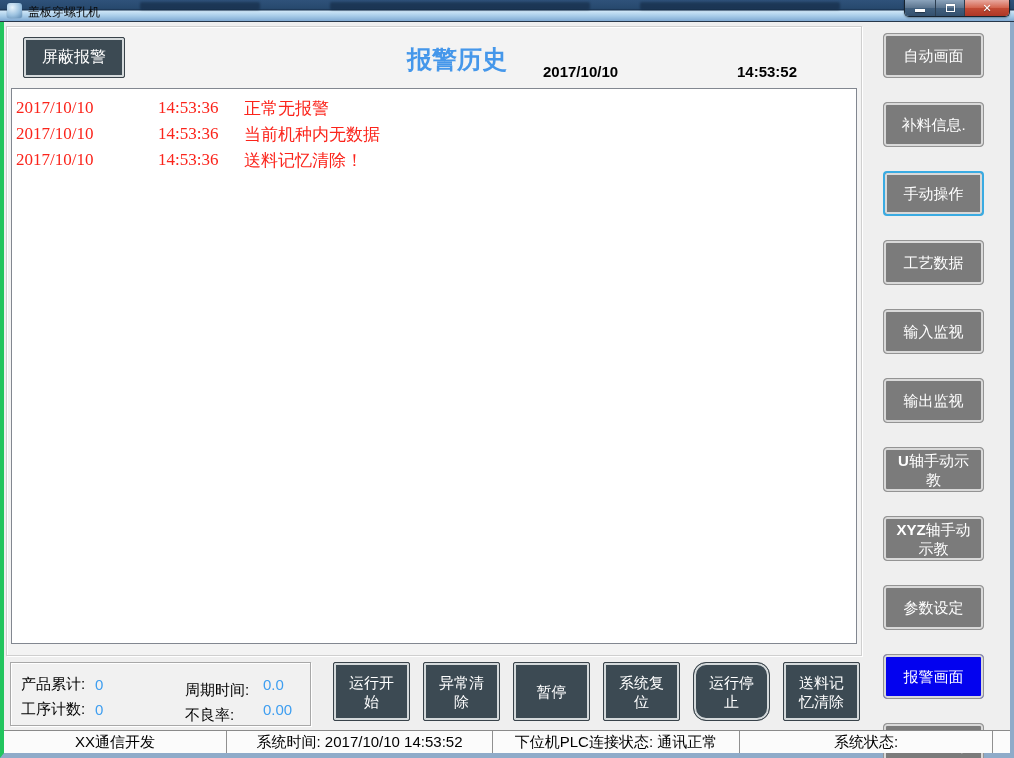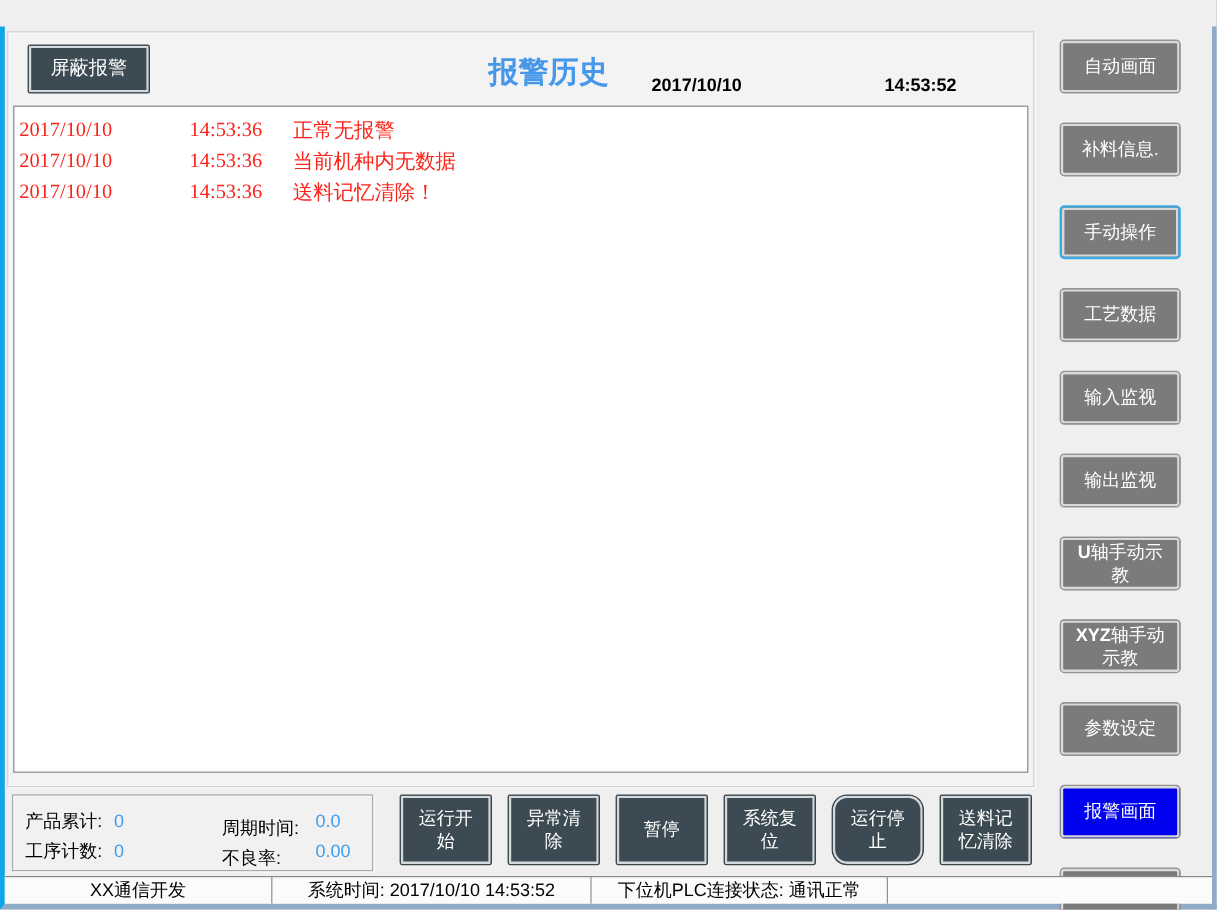--- a/index.html
+++ b/index.html
@@ -21,21 +21,21 @@
   .win-btn { display:flex; align-items:center; justify-content:center; height:100%; }
   .win-btn.min, .win-btn.max { width:30px; background:linear-gradient(#8ba3bb 0%,#5d7690 48%,#42607e 52%,#33506e 100%); }
   .win-btn.max { border-left:1px solid #2c3e50; border-right:1px solid #2c3e50; }
   .win-btn.close { width:44px; background:linear-gradient(#e8a9a0 0%,#d4654f 48%,#c24a34 52%,#ad3726 100%); }
   .min-glyph { width:10px; height:3px; background:#fff; margin-top:4px; box-shadow:0 1px 1px rgba(0,0,0,.4); }
   .max-glyph { width:9px; height:8px; border:1px solid #fff; border-top-width:2px; box-shadow:0 0 1px rgba(0,0,0,.4); }
   .close-glyph { color:#fff; font-size:11px; font-weight:bold; text-shadow:0 1px 1px rgba(0,0,0,.4); }
 
   
   .client { position:absolute; top:22px; left:0; right:0; bottom:0; background:#efefef;
-    border-left:4px solid #0ea5e9; border-right:4px solid #8fabc9; border-bottom:5px solid #8fabc9; }
+    border-left:4px solid #22c55e; border-right:4px solid #8fabc9; border-bottom:5px solid #8fabc9; }
 
   
   .main-panel { position:absolute; left:2px; top:4px; width:856px; height:630px; background:#f3f3f3;
     border:1px solid #cfcfcf; box-shadow:inset 1px 1px 0 #fff, 1px 1px 0 #fff; }
   button { font-family:inherit; cursor:default; }
   .dark-btn { background:#3c4a53; color:#fff; border:1px solid #39434a;
     box-shadow:inset 0 0 0 2px #d4d9db; border-radius:2px; }
   .mask-btn { position:absolute; left:16px; top:10px; width:102px; height:41px; font-size:16px; }
   .page-title { position:absolute; left:400px; top:16px; font-size:25px; font-weight:bold; color:#4597ea; }
   .hdr-date { position:absolute; left:536px; top:36px; font-size:15px; font-weight:bold; color:#000; }
@@ -73,20 +73,38 @@
     border-top:1px solid #8a8a8a; display:flex; font-size:15px; color:#000; }
   .sb-cell { display:flex; align-items:center; justify-content:center; height:100%;
     border-right:1px solid #909090; }
   .sb1{width:223px;} .sb2{width:266px;} .sb3{width:247px;} .sb4{width:253px;} .sb5{flex:1; border-right:none;}
 </style>
 </head>
 <body>
 
 <div class="window">
 
+  <div class="titlebar">
+    <div class="glass g1"></div>
+    <div class="glass g2"></div>
+    <div class="glass g3"></div>
+    <div class="app-icon"></div>
+    <span class="title-text">盖板穿螺孔机</span>
+    <div class="win-controls">
+      <div class="win-btn min">
+          <span class="min-glyph"></span>
+        </div>
+      <div class="win-btn max">
+          <span class="max-glyph"></span>
+        </div>
+      <div class="win-btn close">
+          <span class="close-glyph">✕</span>
+        </div>
+    </div>
+  </div>
 
   <div class="client">
 
     <div class="main-panel">
       <button class="dark-btn mask-btn">屏蔽报警</button>
       <div class="page-title">报警历史</div>
       <div class="hdr-date">2017/10/10</div>
       <div class="hdr-time">14:53:52</div>
 
       <div class="alarm-box">
@@ -178,17 +196,18 @@
         </button>
       <button class="side-btn">
           <span><b></b><span>维护功能</span></span>
         </button>
     </div>
 
     <div class="statusbar">
       <div class="sb-cell sb1">XX通信开发</div>
       <div class="sb-cell sb2">系统时间: 2017/10/10 14:53:52</div>
       <div class="sb-cell sb3">下位机PLC连接状态: 通讯正常</div>
+      <div class="sb-cell sb4">系统状态:</div>
       <div class="sb-cell sb5"></div>
     </div>
 
   </div>
 </div>
 
 </body></html>

